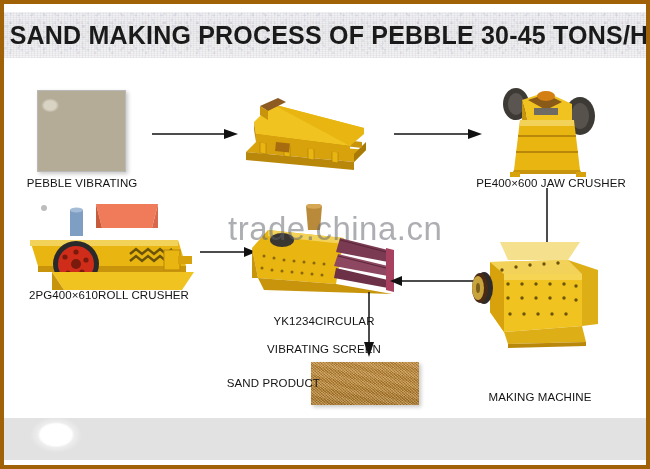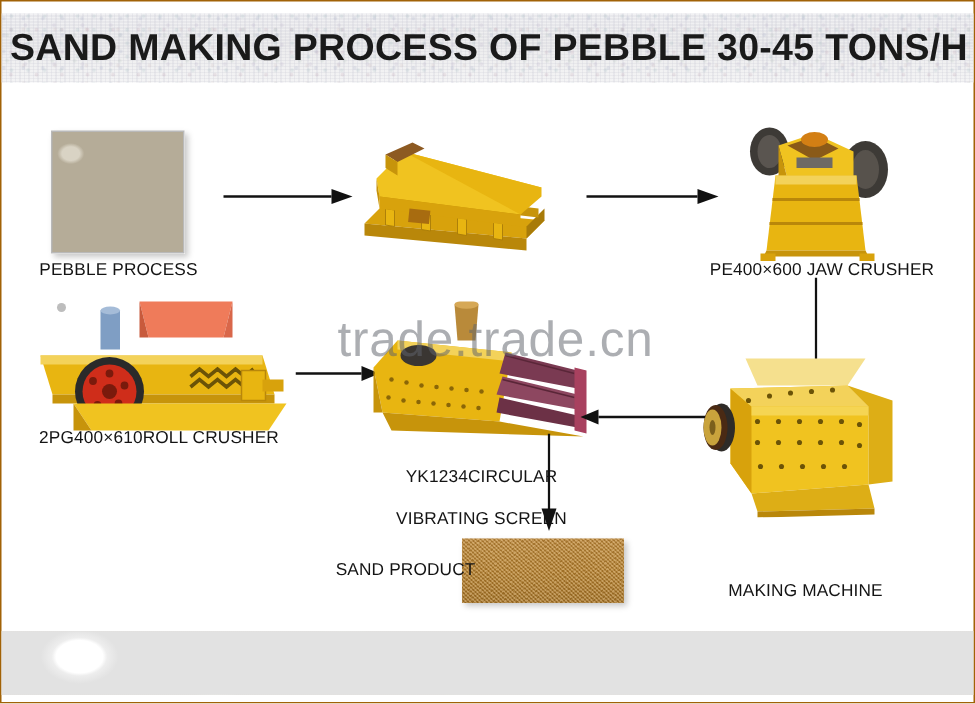--- a/index.html
+++ b/index.html
@@ -4,21 +4,21 @@
 <style>
   html,body{margin:0;padding:0;background:#fff;}
   body{font-family:"Liberation Sans", sans-serif;}
 
   #canvas{
     position:relative;
     width:650px;height:469px;
     background:#ffffff;
     overflow:hidden;
     box-sizing:border-box;
-    border:1px solid #a16207;
+    border:4px solid #a16207;
   }
 
   
   .title-band{
     position:absolute;left:0;top:8px;width:650px;height:46px;
     background:
       repeating-linear-gradient(0deg, rgba(200,200,210,.22) 0 1px, rgba(255,255,255,0) 1px 2px),
       repeating-linear-gradient(90deg, rgba(190,190,205,.20) 0 1px, rgba(255,255,255,0) 1px 3px),
       linear-gradient(180deg,#f2f2f4 0%,#ececed 45%,#f4f4f5 100%);
     display:flex;align-items:center;justify-content:center;
@@ -112,21 +112,21 @@
 <body>
 
 <div id="canvas">
 
   <div class="title-band">
     <div class="noise"></div>
     <div class="title-text">SAND MAKING PROCESS OF PEBBLE 30-45 TONS/H</div>
   </div>
 
   <div class="pebble-photo"></div>
-  <div class="caption" style="left:8px;top:172px;width:140px;">PEBBLE PROCESS</div>
+  <div class="caption" style="left:8px;top:172px;width:140px;">PEBBLE VIBRATING</div>
 
   <svg class="arrow-h" style="left:146px;top:120px;" width="90" height="20">
     <line x1="2" y1="10" x2="74" y2="10" stroke="#111" stroke-width="1.6"></line>
     <polygon points="74,5 88,10 74,15" fill="#111"></polygon>
   </svg>
 
   <svg class="mch" style="left:232px;top:80px;" width="140" height="92">
 
     <polygon points="10,68 118,78 130,66 22,56" fill="#d8a20c"></polygon>
     <polygon points="10,68 10,76 118,86 118,78" fill="#b9870a"></polygon>
@@ -332,18 +332,18 @@
 
   <svg class="arrow-v" style="left:355px;top:288px;" width="20" height="66">
     <line x1="10" y1="0" x2="10" y2="52" stroke="#111" stroke-width="1.5"></line>
     <polygon points="5,50 10,65 15,50" fill="#111"></polygon>
   </svg>
 
   <div class="sand-photo"></div>
   <div class="caption" style="left:208px;top:372px;width:108px;text-align:right;">SAND PRODUCT</div>
 
   <div class="watermark">
-    <span>trade.trade.cn</span>
+    <span>trade.china.cn</span>
   </div>
 
   <div class="pebble-strip"></div>
 
 </div>
 
 </body></html>

